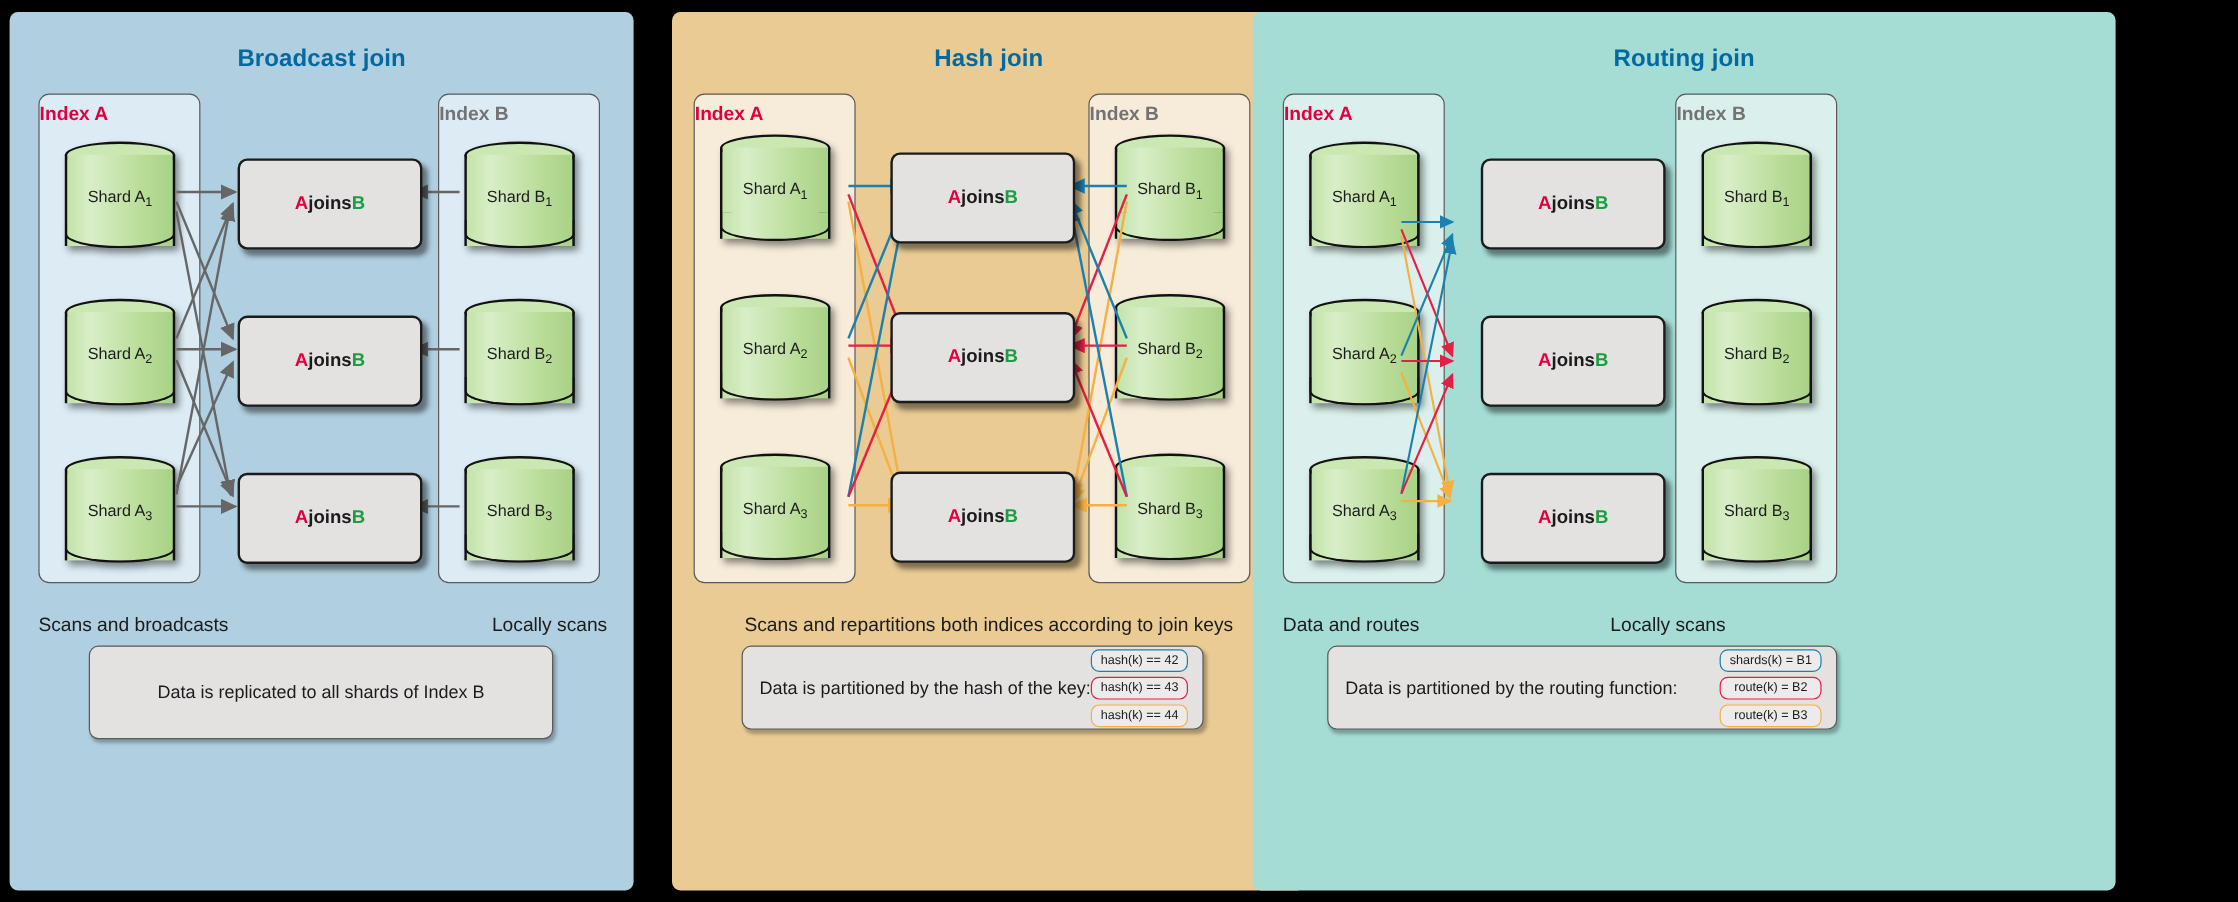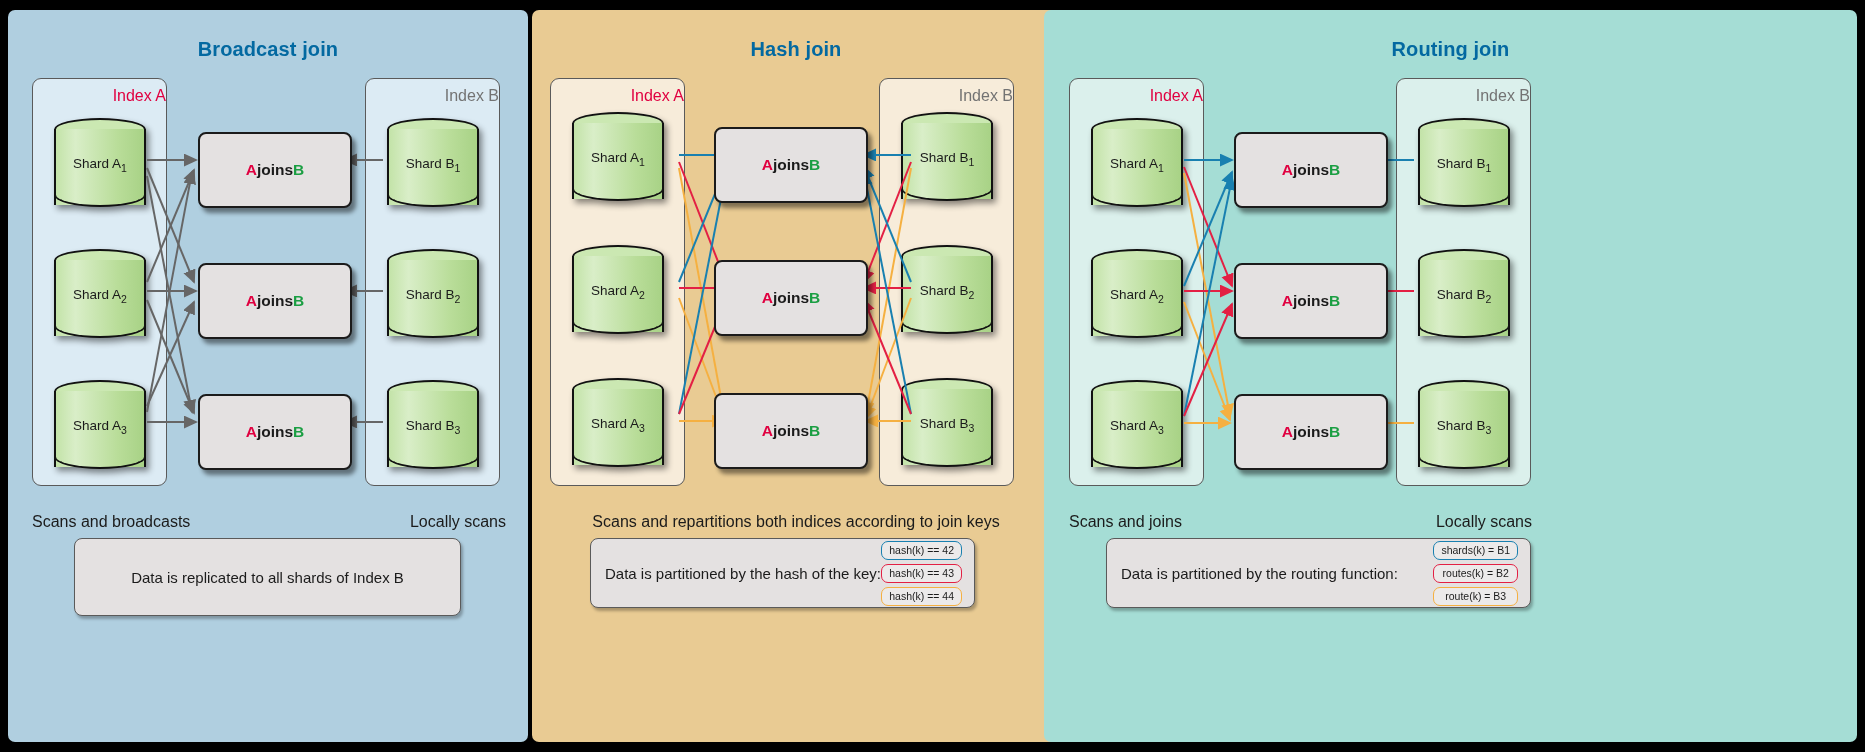--- a/index.html
+++ b/index.html
@@ -16,45 +16,45 @@
   }
 
   .panel {
     position: absolute;
     top: 10px;
     height: 732px;
     border-radius: 7px;
     overflow: hidden;
   }
   #panel-broadcast { left: 8px;    width: 520px;  background: #b0cfe0; }
-  #panel-hash      { left: 532px;  width: 528px;  background: #e9cb93; }
-  #panel-routing   { left: 1044px; width: 813px;  background: #a5ddd5; }
+  #panel-hash      { left: 560px;  width: 528px;  background: #e9cb93; }
+  #panel-routing   { left: 1044px; width: 719px;  background: #a5ddd5; }
 
   .panel-title {
     position: absolute;
     top: 28px; left: 0; right: 0;
     text-align: center;
     font-size: 20px;
     font-weight: bold;
     color: #0369a1;
     letter-spacing: .1px;
   }
 
   
   .index-box {
     position: absolute;
     border: 1.3px solid #5a5a5a;
     border-radius: 9px;
   }
   .index-label {
     position: absolute;
     top: 8px; left: 0; right: 0;
-    text-align: right;
+    text-align: left;
     font-size: 16px;
-    font-weight: normal;
+    font-weight: bold;
   }
   .label-a { color: #e00040; }
   .label-b { color: #737373; }
 
   
   .cyl {
     position: absolute;
     width: 92px; height: 98px;
     filter: drop-shadow(3px 4px 3px rgba(0,0,0,.45));
   }
@@ -463,26 +463,26 @@
       <span class="ja">A</span>
         <span class="jm"> joins </span>
         <span class="jb">B</span>
     </div>
     <div class="joinbox" style="left:190px; top:384px;">
       <span class="ja">A</span>
         <span class="jm"> joins </span>
         <span class="jb">B</span>
     </div>
 
-    <div class="caption" style="left:25px; top:503px;">Scans and joins</div>
+    <div class="caption" style="left:25px; top:503px;">Data and routes</div>
     <div class="caption" style="right:325px; top:503px;">Locally scans</div>
 
     <div class="explain" style="left:62px; top:528px; width:425px; height:70px; padding:0 12px 0 14px; justify-content:space-between;">
       <span class="explain-text">Data is partitioned by the routing function:</span>
       <div class="badge-stack">
         <div class="badge blue">shards(k) = B1</div>
-        <div class="badge red">routes(k) = B2</div>
+        <div class="badge red">route(k) = B2</div>
         <div class="badge orange">route(k) = B3</div>
       </div>
     </div>
   </div>
 
 </div>
 
 </body></html>

